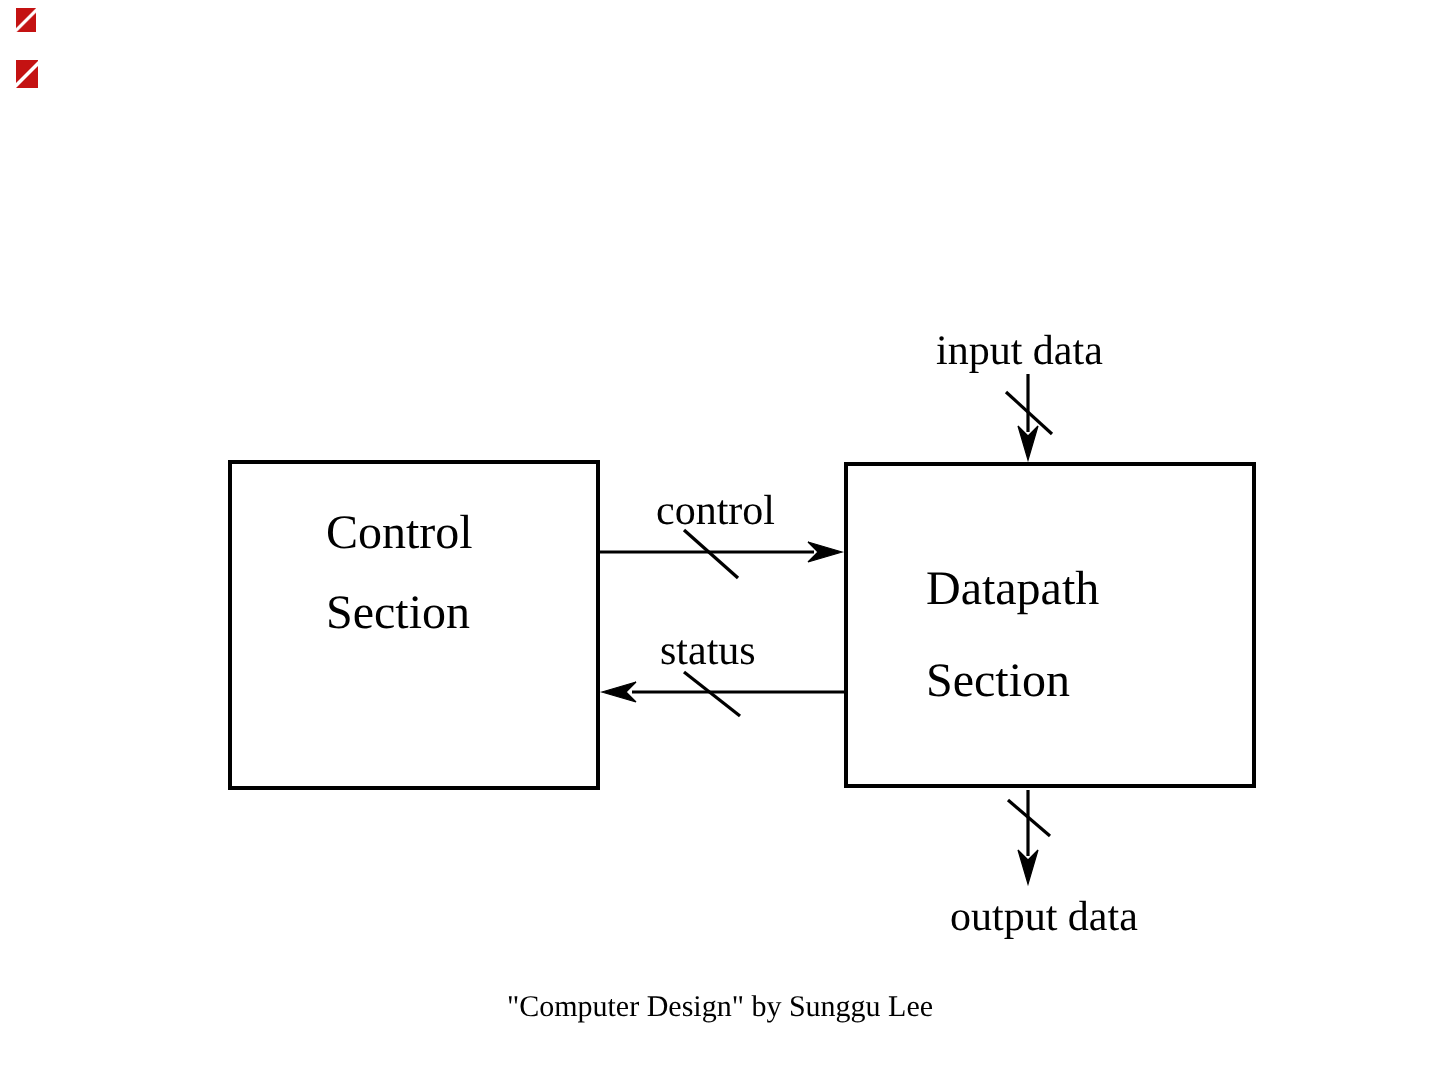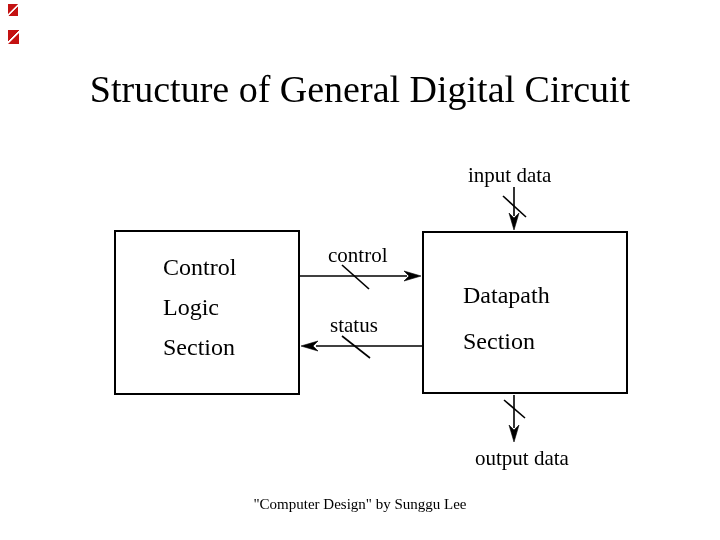--- a/index.html
+++ b/index.html
@@ -89,21 +89,20 @@
   }
 </style>
 </head>
 <body>
 
 <div class="slide">
 
   <span class="red-mark m1"></span>
   <span class="red-mark m2"></span>
 
-  <h1 class="slide-title">Structure of General Digital Circuit</h1>
 
   <svg class="wires-svg" viewBox="0 0 720 540" xmlns="http://www.w3.org/2000/svg">
     <g>
       <line x1="300" y1="276" x2="407" y2="276"></line>
       <path class="head" d="M421,276 L404,271 L409,276 L404,281 Z"></path>
       <path class="slash" d="M342,265 L369,289"></path>
     </g>
     <g>
       <line x1="316" y1="346" x2="422" y2="346"></line>
       <path class="head" d="M301,346 L318,341 L313,346 L318,351 Z"></path>
@@ -117,21 +116,20 @@
     <g>
       <line x1="514" y1="395" x2="514" y2="428"></line>
       <path class="head" d="M514,442 L509,425 L514,430 L519,425 Z"></path>
       <path class="slash" d="M504,400 L525,418"></path>
     </g>
   </svg>
 
   <div class="diagram-box box-control">
     <div class="box-text">
       <div>Control</div>
-      <div>Logic</div>
       <div>Section</div>
     </div>
   </div>
 
   <div class="diagram-box box-datapath">
     <div class="box-text">
       <div>Datapath</div>
       <div>Section</div>
     </div>
   </div>

